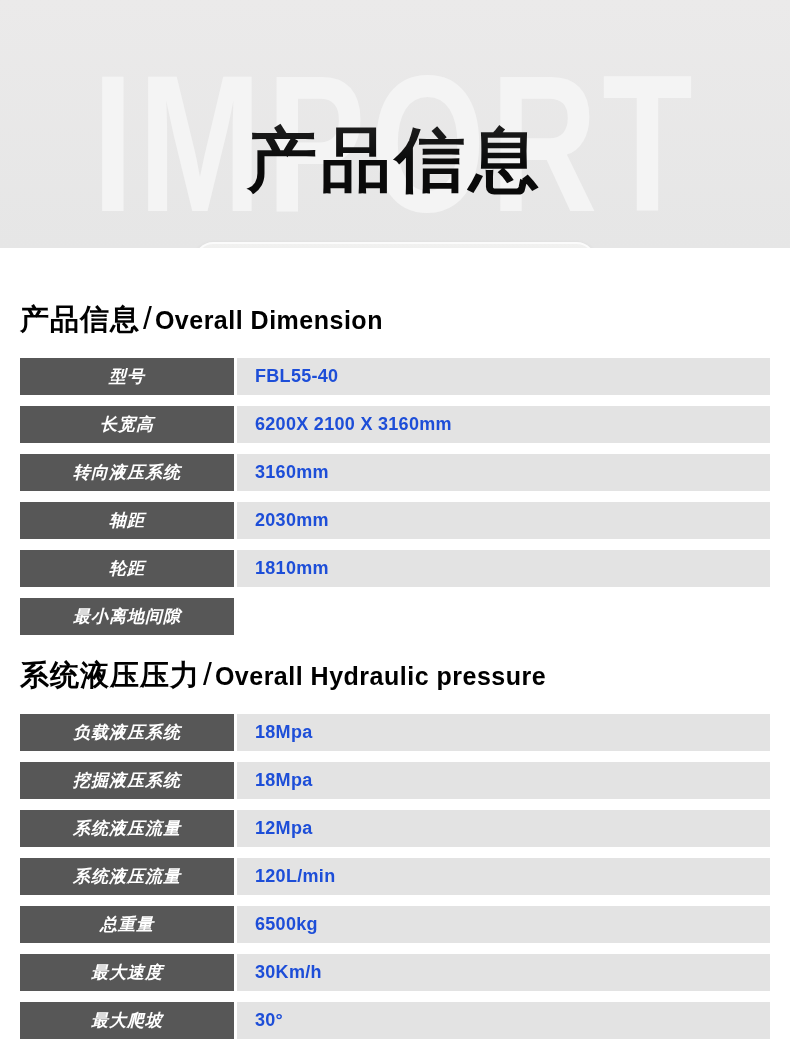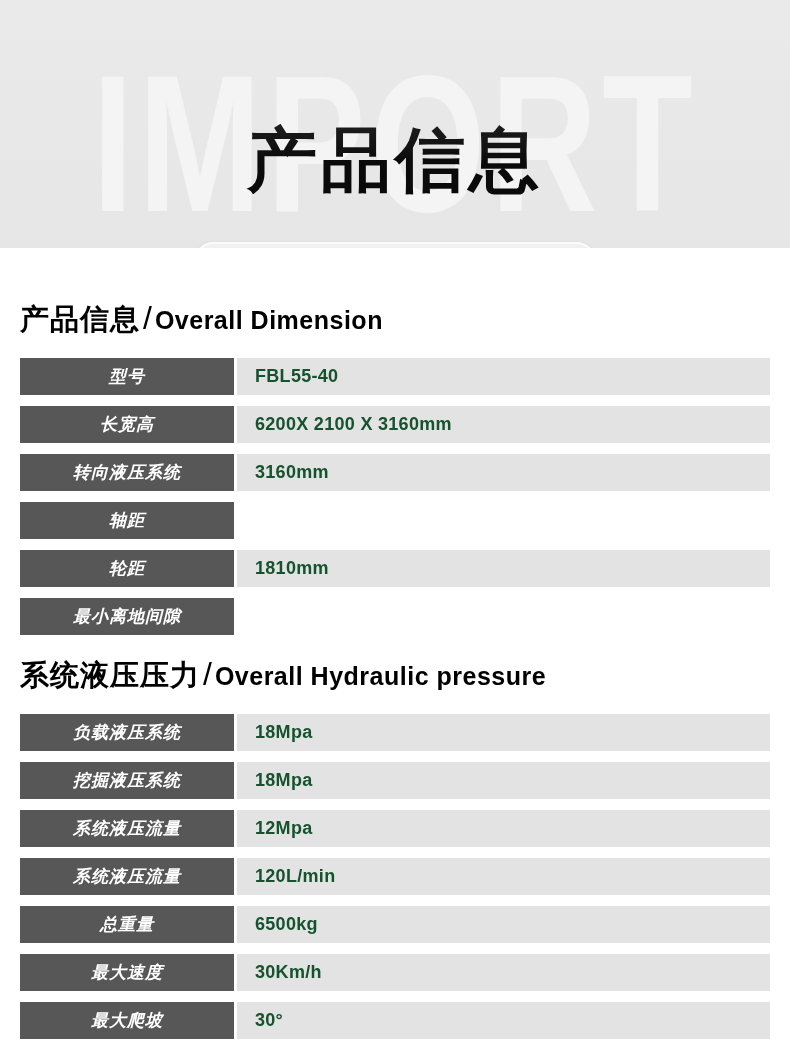--- a/index.html
+++ b/index.html
@@ -120,21 +120,21 @@
     letter-spacing: 1px;
     display: flex;
     align-items: center;
     justify-content: center;
     font-style: italic;
   }
   .row-value {
     flex: 1;
     margin-left: 3px;
     background: var(--value-bg);
-    color: #14532d;
+    color: #1d4ed8;
     font-size: 18px;
     font-weight: 700;
     letter-spacing: 0.3px;
     display: flex;
     align-items: center;
     padding-left: 18px;
   }
 </style>
 </head>
 <body>
@@ -165,20 +165,21 @@
       <div class="row-value">6200X 2100 X 3160mm</div>
     </div>
 
     <div class="row">
       <div class="row-label">转向液压系统</div>
       <div class="row-value">3160mm</div>
     </div>
 
     <div class="row">
       <div class="row-label">轴距</div>
+      <div class="row-value">2030mm</div>
     </div>
 
     <div class="row">
       <div class="row-label">轮距</div>
       <div class="row-value">1810mm</div>
     </div>
 
     <div class="row">
       <div class="row-label">最小离地间隙</div>
     </div>

